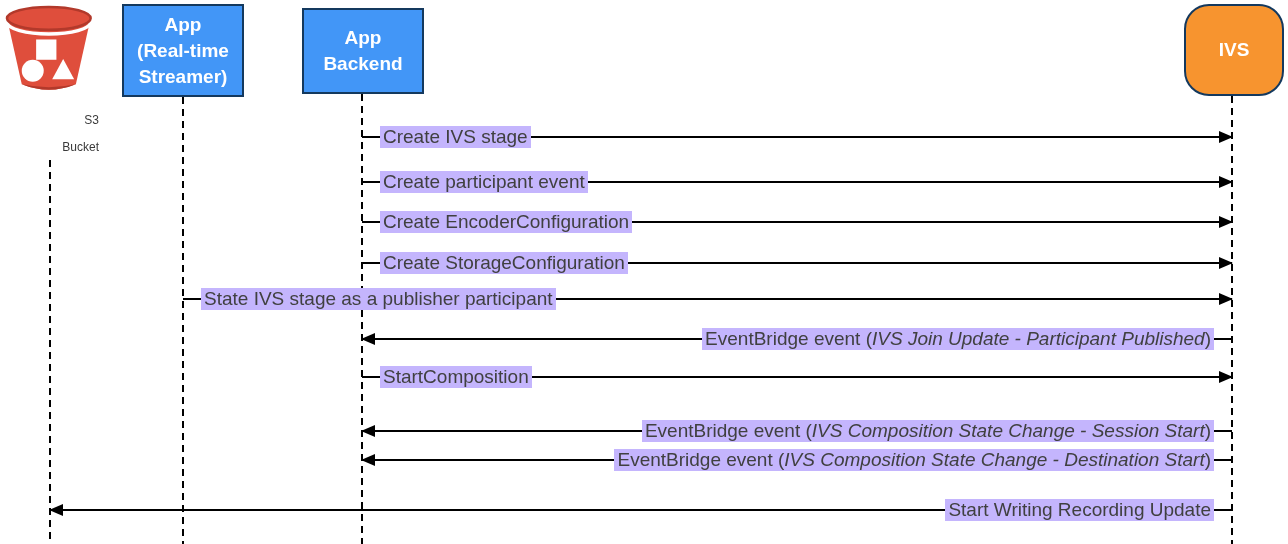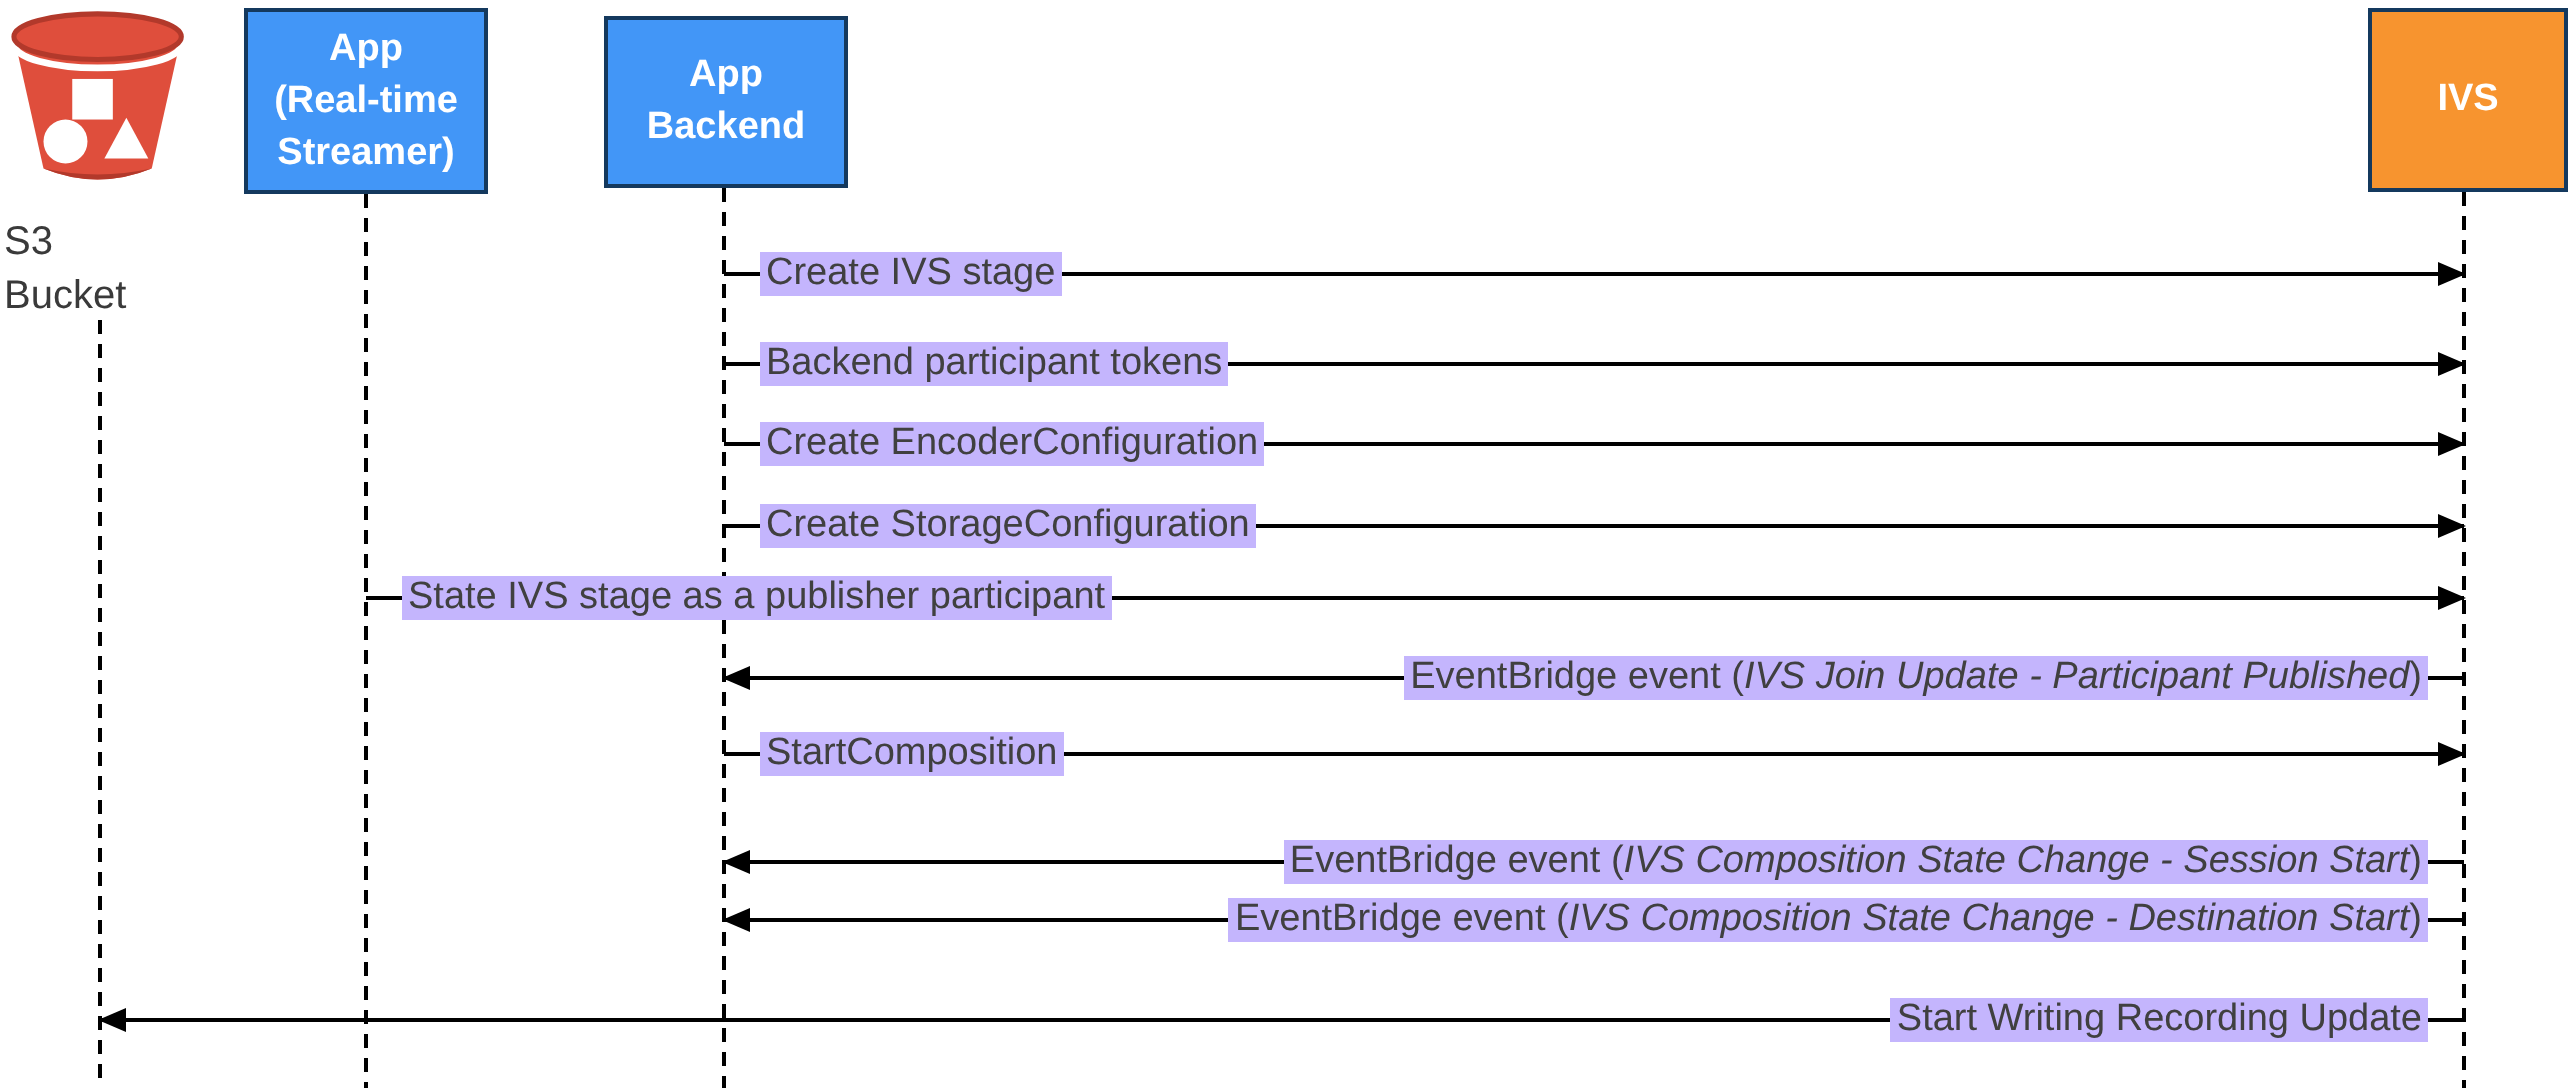--- a/index.html
+++ b/index.html
@@ -28,24 +28,24 @@
     align-items: center;
     justify-content: center;
     text-align: center;
     white-space: nowrap;
   }
   .actor-box.orange { background: #f7942f; }
 
   
   .s3-wrap { position: absolute; left: 2px; top: 3px; width: 97px; text-align: center; }
   .s3-caption {
-    font-size: 20px;
+    font-size: 12px;
     line-height: 27px;
     color: #3a3a3a;
-    text-align: left;
+    text-align: right;
   }
 
   
   .lifeline {
     position: absolute;
     width: 2px;
     background-image: repeating-linear-gradient(to bottom, #000000 0px, #000000 7px, transparent 7px, transparent 12px);
   }
 
   
@@ -111,39 +111,39 @@
     <span>App</span>
     <span>(Real-time</span>
     <span>Streamer)</span>
   </div>
 
   <div class="actor-box" style="left:302px; top:8px; width:122px; height:86px;">
     <span>App</span>
     <span>Backend</span>
   </div>
 
-  <div class="actor-box orange" style="left:1184px; top:4px; width:100px; height:92px;">
+  <div class="actor-box orange" style="left:1184px; top:4px; width:100px; height:92px;border-radius:25px;">
     <span>IVS</span>
   </div>
 
   <div class="lifeline" style="left:49px;  top:160px; height:384px;"></div>
   <div class="lifeline" style="left:182px; top:97px;  height:447px;"></div>
   <div class="lifeline" style="left:361px; top:94px;  height:450px;"></div>
   <div class="lifeline" style="left:1231px;top:96px;  height:448px;"></div>
 
   <div class="msg" style="left:362px; top:136px; width:870px;">
     <div class="arrow-line"></div>
     <div class="arrowhead right"></div>
     <div class="msg-label al"><span>Create IVS stage</span></div>
   </div>
 
   <div class="msg" style="left:362px; top:181px; width:870px;">
     <div class="arrow-line"></div>
     <div class="arrowhead right"></div>
-    <div class="msg-label al"><span>Backend participant tokens</span></div>
+    <div class="msg-label al"><span>Create participant event</span></div>
   </div>
 
   <div class="msg" style="left:362px; top:221px; width:870px;">
     <div class="arrow-line"></div>
     <div class="arrowhead right"></div>
     <div class="msg-label al"><span>Create EncoderConfiguration</span></div>
   </div>
 
   <div class="msg" style="left:362px; top:262px; width:870px;">
     <div class="arrow-line"></div>

